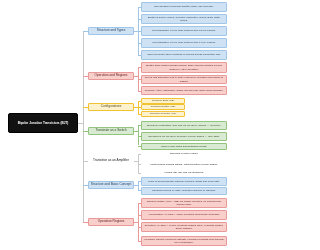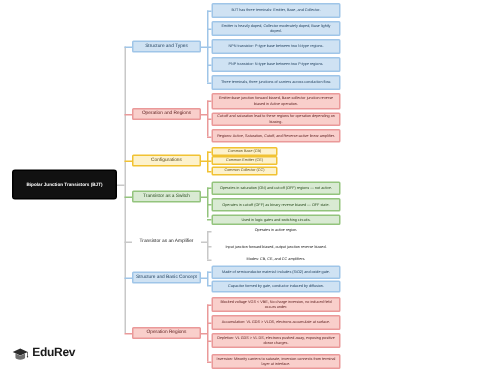--- a/index.html
+++ b/index.html
@@ -187,25 +187,14 @@
 
   <div class="conn h pink" style="left:138px;top:215px;width:3px;"></div>
   <div class="leaf pink" style="left:141px;top:210px;width:86px;height:10px;">Accumulation: VL GDS &gt; VLDS, electrons accumulate at surface.</div>
 
   <div class="conn h pink" style="left:138px;top:227px;width:3px;"></div>
   <div class="leaf pink" style="left:141px;top:222px;width:86px;height:10px;">Depletion: VL GDS &gt; VL DS, electrons pushed away, exposing positive donor charges.</div>
 
   <div class="conn h pink" style="left:138px;top:241px;width:3px;"></div>
   <div class="leaf pink" style="left:141px;top:236px;width:86px;height:10px;">Inversion: Minority carriers to saturate, inversion connects from terminal layer at interface.</div>
 
-  <div class="logo">
-    <span class="logo-cap">
-      <svg viewBox="0 0 24 24" width="11" height="11" aria-hidden="true">
-        <path d="M12 3 L23 8 L12 13 L1 8 Z" fill="#2b2b2b"></path>
-        <path d="M5 10.2 L5 16 C5 18 8.5 19.2 12 19.2 C15.5 19.2 19 18 19 16 L19 10.2 L12 13.4 Z" fill="#6e6e6e"></path>
-        <rect x="22.2" y="8" width="0.9" height="6.5" fill="#2b2b2b"></rect>
-        <circle cx="22.65" cy="15" r="1.1" fill="#2b2b2b"></circle>
-      </svg>
-    </span>
-    <span class="logo-text">EduRev</span>
-  </div>
 
 </div>
 
 </body></html>

